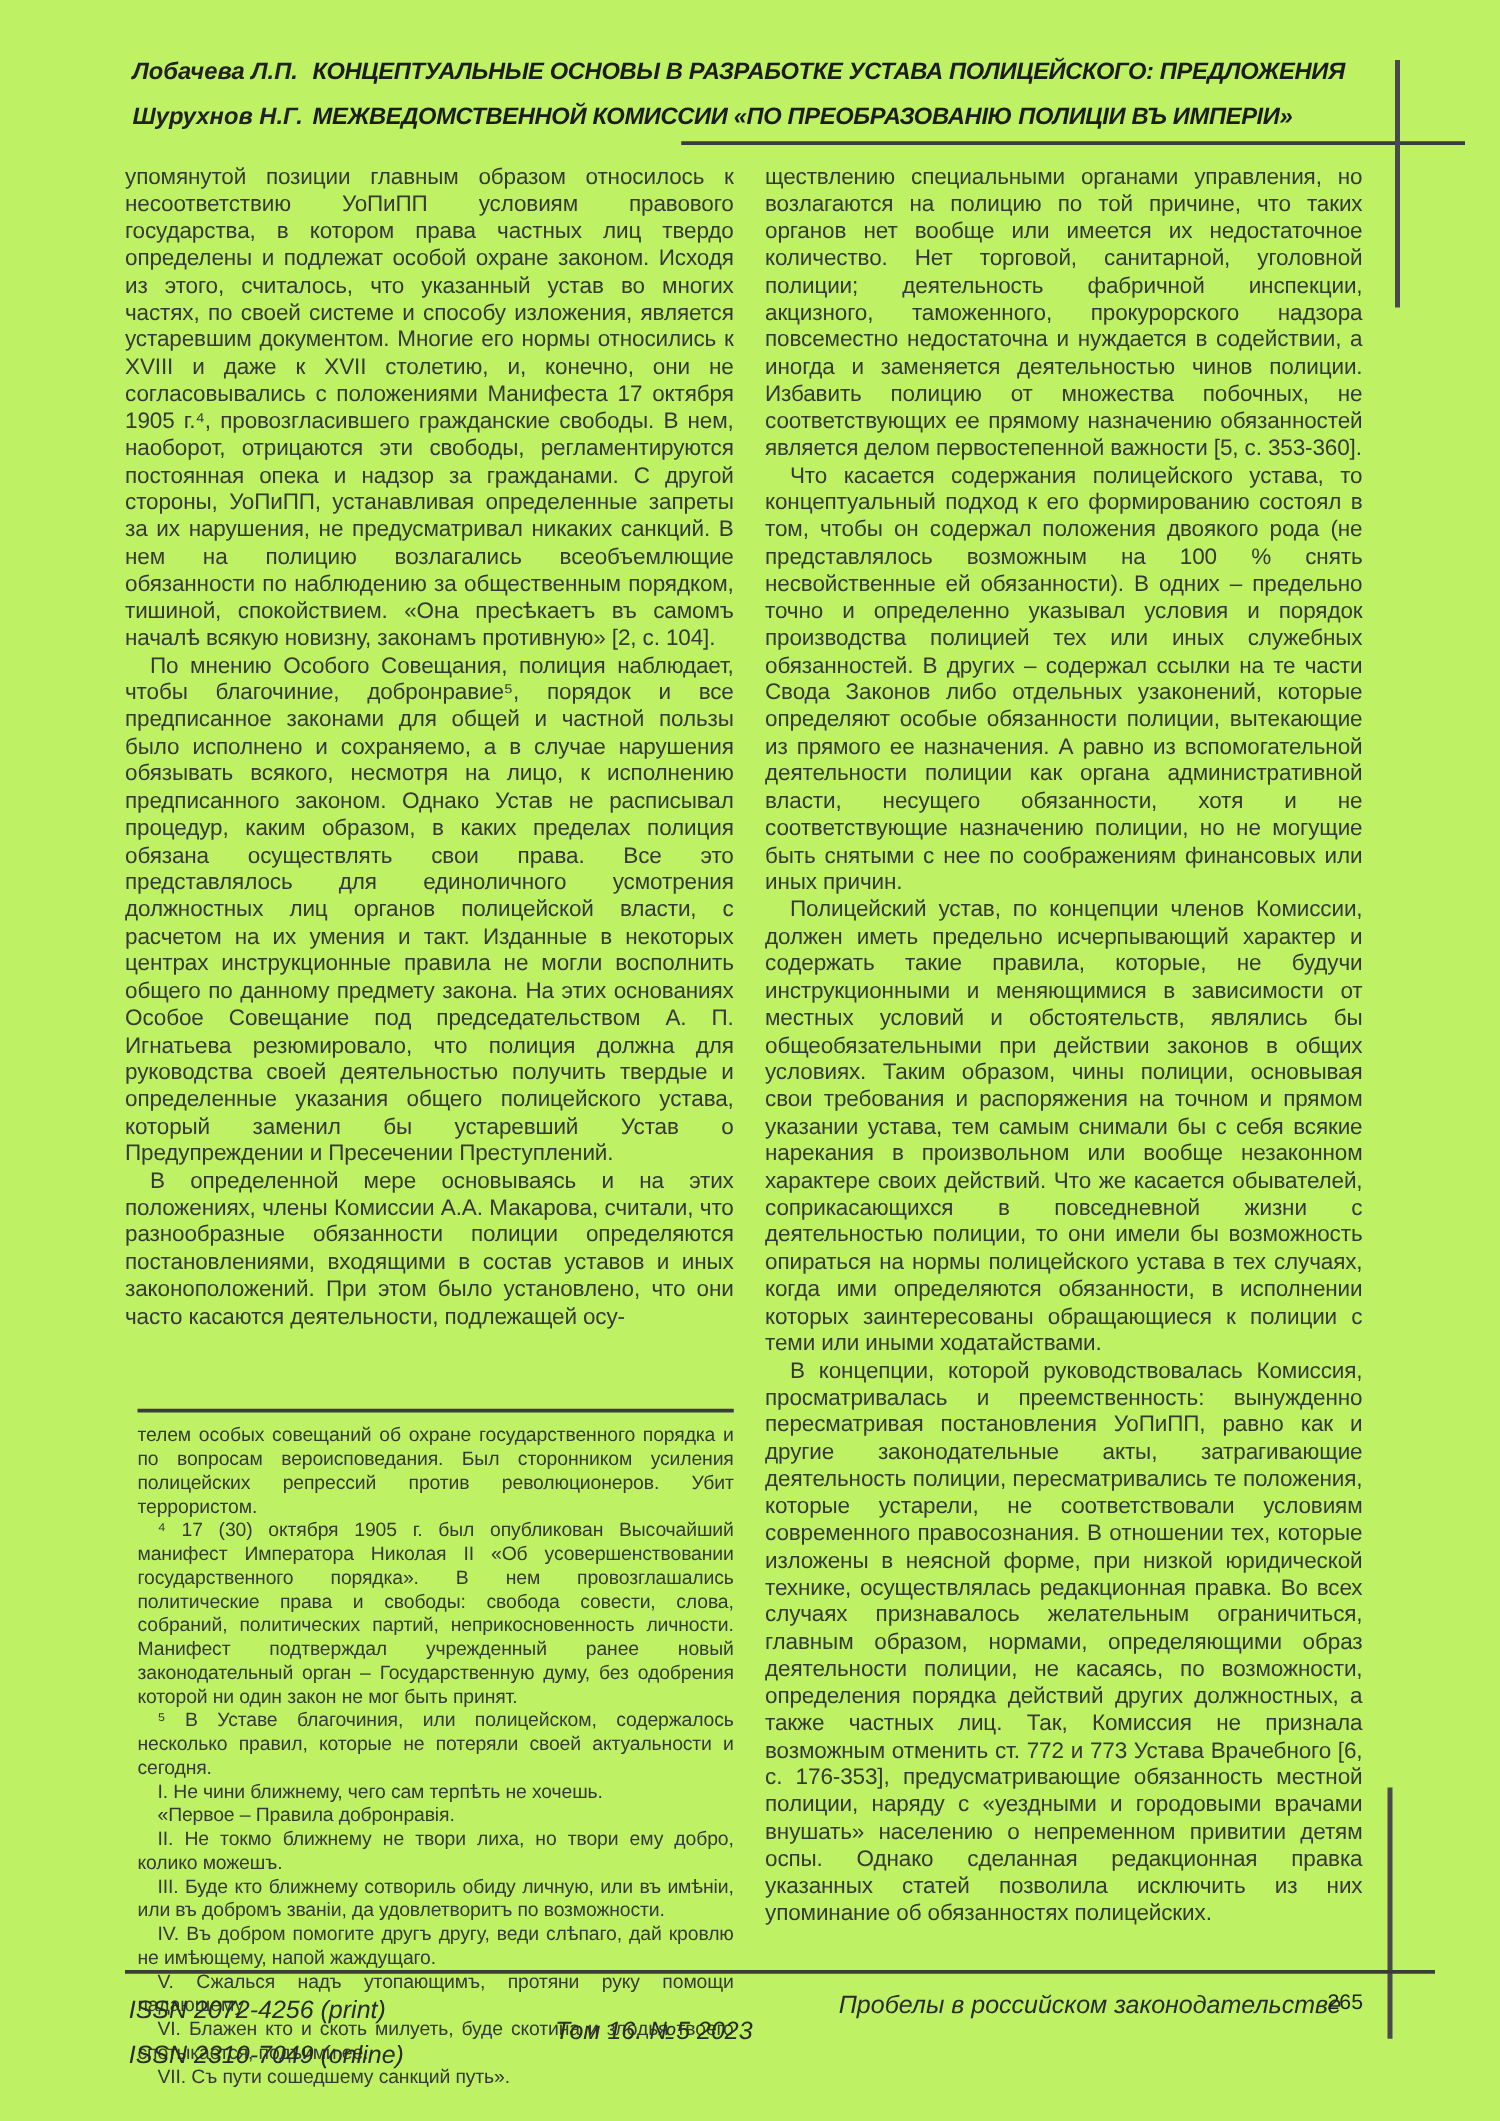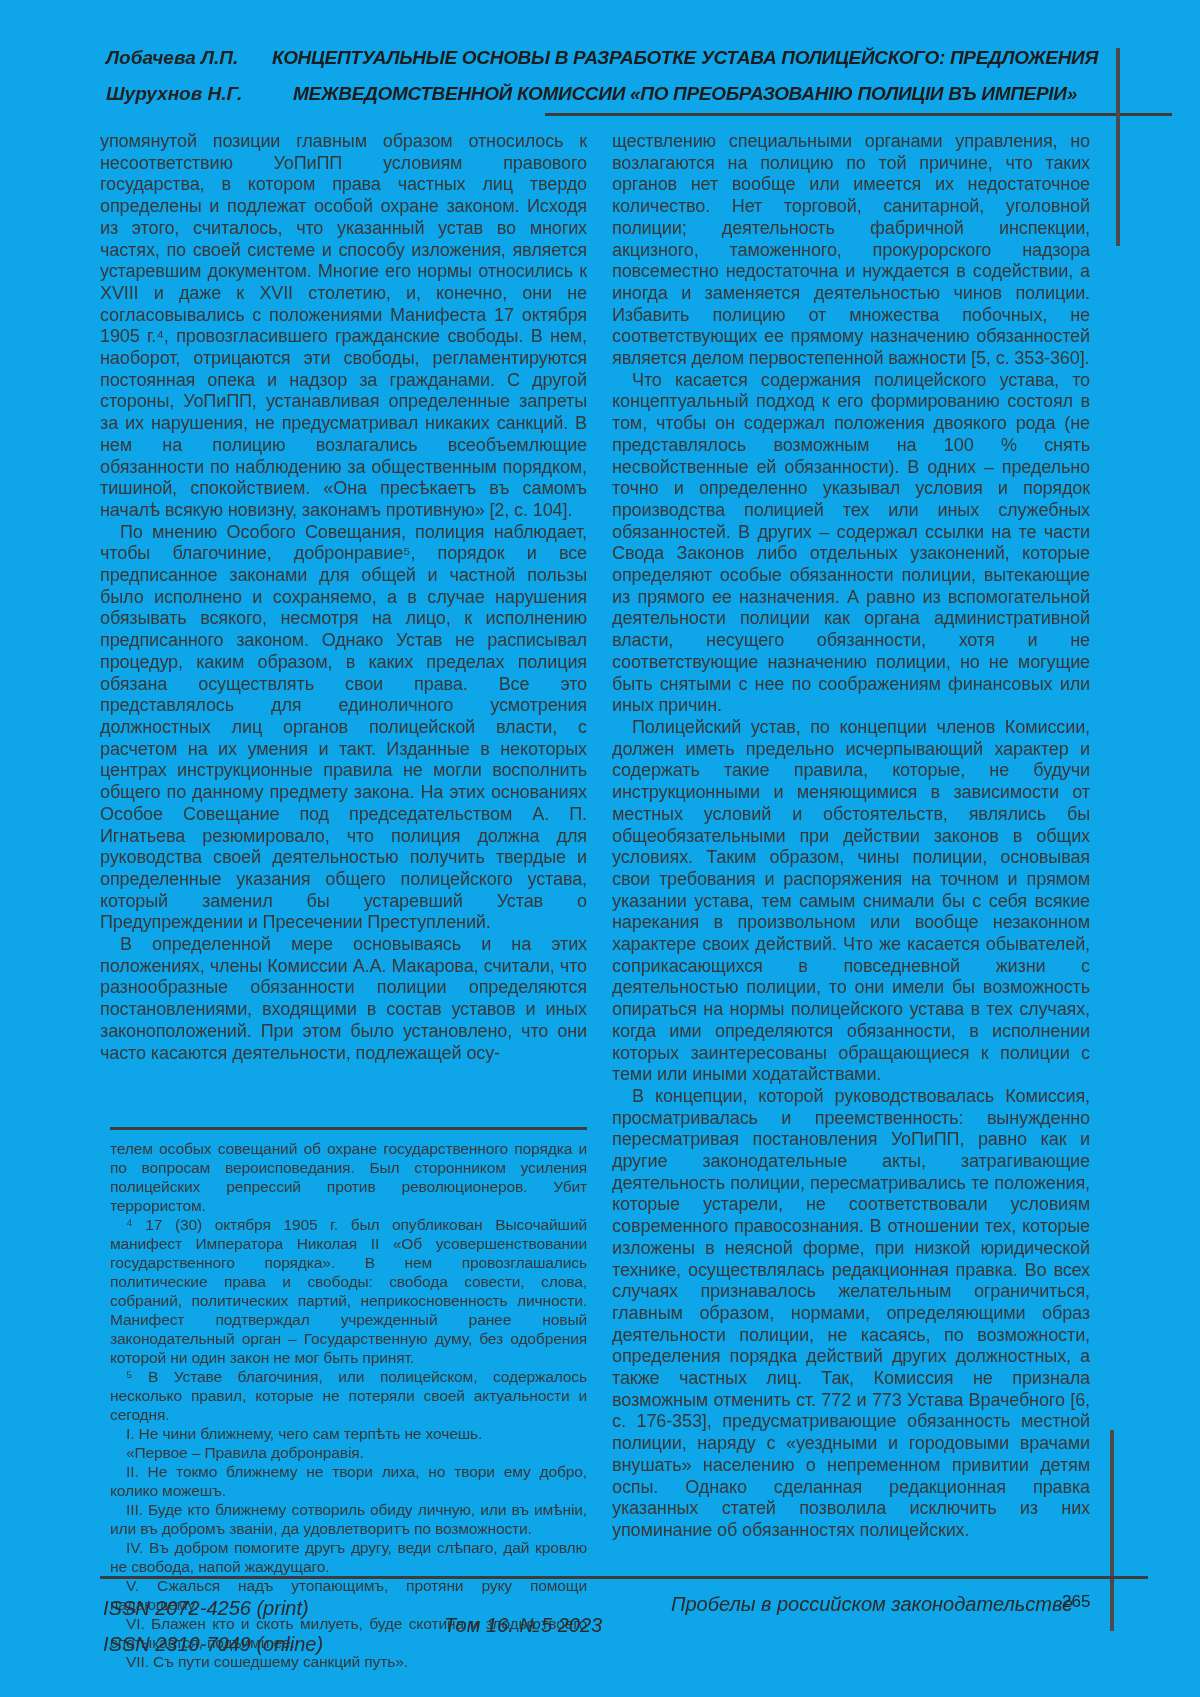--- a/index.html
+++ b/index.html
@@ -1,30 +1,30 @@
 <!DOCTYPE html>
 <html lang="ru"><head>
 <meta charset="utf-8">
 <style>
   html,body{margin:0;padding:0;background:#e8e8e8;}
   .page{
     position:relative;width:1200px;height:1697px;margin:0 auto;
-    background:#0ea5e9;overflow:hidden;
+    background:#bef264;overflow:hidden;
     font-family:"Liberation Sans","DejaVu Sans",sans-serif;
     color:#383838;
   }
   
   .authors{
     position:absolute;left:106px;top:40px;
     font-size:19px;font-weight:bold;font-style:italic;
     line-height:36px;color:#222;
   }
   .title{
     position:absolute;left:250px;top:40px;width:870px;
-    text-align:center;font-weight:bold;font-style:italic;
+    font-weight:bold;font-style:italic;
     font-size:19px;line-height:36px;color:#1c1c1c;
     letter-spacing:-0.3px;
   }
   .title-line{white-space:nowrap;}
   .header-rule{position:absolute;left:545px;top:113px;width:627px;height:3px;background:#3c3c3c;}
   .mark-top{position:absolute;left:1116px;top:48px;width:4px;height:198px;background:#4a4a4a;}
   .mark-bottom{position:absolute;left:1110px;top:1430px;width:4px;height:201px;background:#4a4a4a;}
   
   .columns{position:absolute;left:100px;top:131px;width:990px;}
   .col{position:absolute;top:0;}
@@ -80,21 +80,21 @@
 
       <div class="footblock">
         <div class="fn-rule"></div>
         <p class="fn">телем особых совещаний об охране государственного порядка и по вопросам вероисповедания. Был сторонником усиления полицейских репрессий против революционеров. Убит террористом.</p>
         <p class="fn indent">⁴ 17 (30) октября 1905 г. был опубликован Высочайший манифест Императора Николая II «Об усовершенствовании государственного порядка». В нем провозглашались политические права и свободы: свобода совести, слова, собраний, политических партий, неприкосновенность личности. Манифест подтверждал учрежденный ранее новый законодательный орган – Государственную думу, без одобрения которой ни один закон не мог быть принят.</p>
         <p class="fn indent">⁵ В Уставе благочиния, или полицейском, содержалось несколько правил, которые не потеряли своей актуальности и сегодня.</p>
         <p class="fn indent">I. Не чини ближнему, чего сам терпѣть не хочешь.</p>
         <p class="fn indent">«Первое – Правила добронравія.</p>
         <p class="fn indent">II. Не токмо ближнему не твори лиха, но твори ему добро, колико можешъ.</p>
         <p class="fn indent">III. Буде кто ближнему сотвориль обиду личную, или въ имѣніи, или въ добромъ званіи, да удовлетворитъ по возможности.</p>
-        <p class="fn indent">IV. Въ добром помогите другъ другу, веди слѣпаго, дай кровлю не свобода, напой жаждущаго.</p>
+        <p class="fn indent">IV. Въ добром помогите другъ другу, веди слѣпаго, дай кровлю не имѣющему, напой жаждущаго.</p>
         <p class="fn indent">V. Сжалься надъ утопающимъ, протяни руку помощи падающему.</p>
         <p class="fn indent">VI. Блажен кто и скоть милуеть, буде скотина и злодья твоего спотыкается, подъими ее.</p>
         <p class="fn indent">VII. Съ пути сошедшему санкций путь».</p>
       </div>
     </section>
 
     <section class="col col-right">
       <p class="body">ществлению специальными органами управления, но возлагаются на полицию по той причине, что таких органов нет вообще или имеется их недостаточное количество. Нет торговой, санитарной, уголовной полиции; деятельность фабричной инспекции, акцизного, таможенного, прокурорского надзора повсеместно недостаточна и нуждается в содействии, а иногда и заменяется деятельностью чинов полиции. Избавить полицию от множества побочных, не соответствующих ее прямому назначению обязанностей является делом первостепенной важности [5, с. 353-360].</p>
       <p class="body indent">Что касается содержания полицейского устава, то концептуальный подход к его формированию состоял в том, чтобы он содержал положения двоякого рода (не представлялось возможным на 100 % снять несвойственные ей обязанности). В одних – предельно точно и определенно указывал условия и порядок производства полицией тех или иных служебных обязанностей. В других – содержал ссылки на те части Свода Законов либо отдельных узаконений, которые определяют особые обязанности полиции, вытекающие из прямого ее назначения. А равно из вспомогательной деятельности полиции как органа административной власти, несущего обязанности, хотя и не соответствующие назначению полиции, но не могущие быть снятыми с нее по соображениям финансовых или иных причин.</p>
       <p class="body indent">Полицейский устав, по концепции членов Комиссии, должен иметь предельно исчерпывающий характер и содержать такие правила, которые, не будучи инструкционными и меняющимися в зависимости от местных условий и обстоятельств, являлись бы общеобязательными при действии законов в общих условиях. Таким образом, чины полиции, основывая свои требования и распоряжения на точном и прямом указании устава, тем самым снимали бы с себя всякие нарекания в произвольном или вообще незаконном характере своих действий. Что же касается обывателей, соприкасающихся в повседневной жизни с деятельностью полиции, то они имели бы возможность опираться на нормы полицейского устава в тех случаях, когда ими определяются обязанности, в исполнении которых заинтересованы обращающиеся к полиции с теми или иными ходатайствами.</p>

